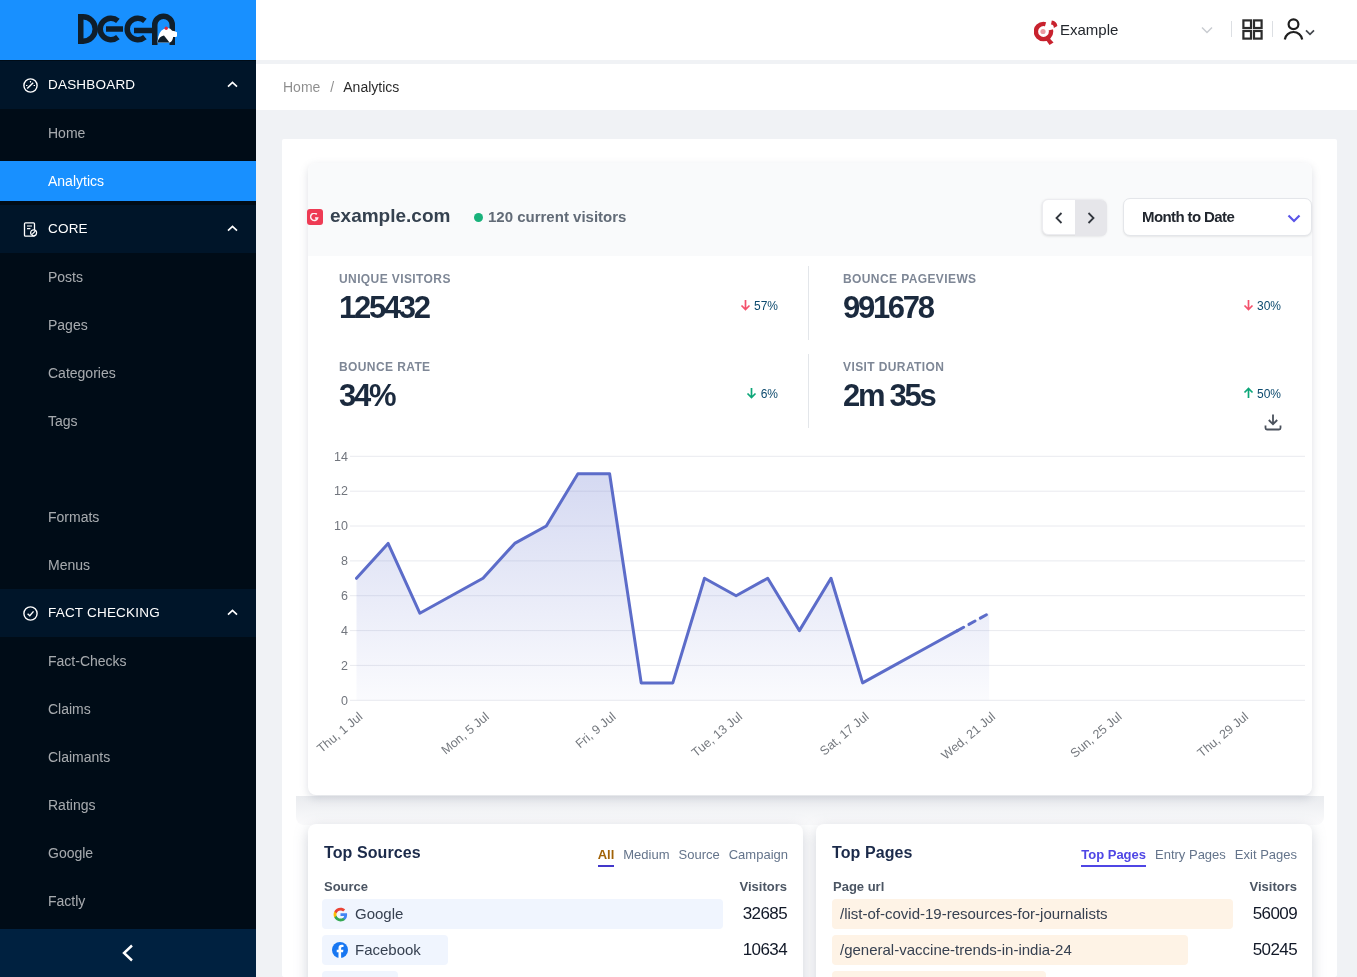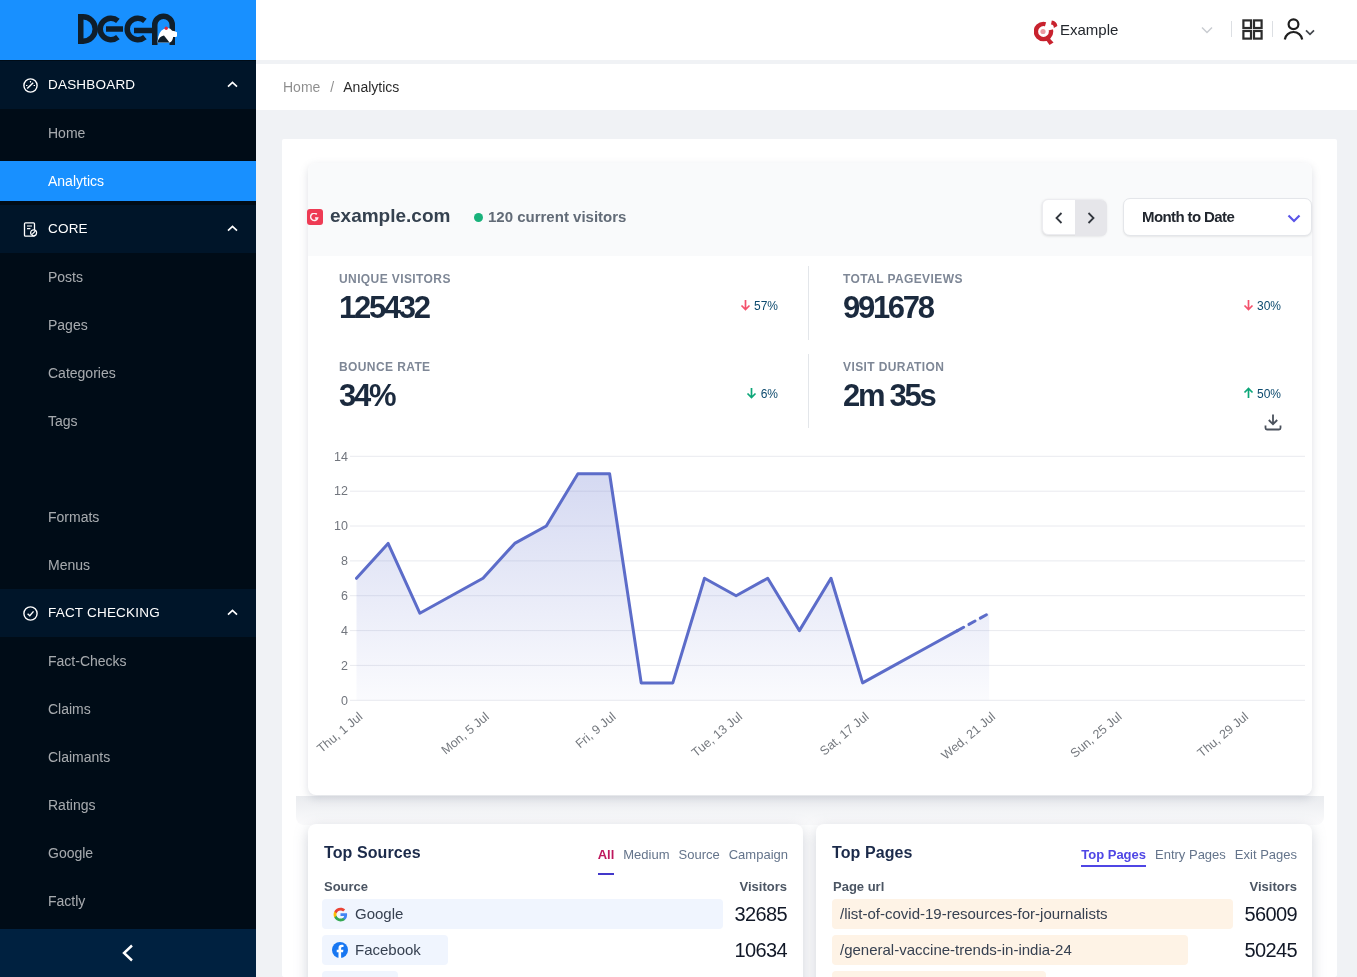--- a/index.html
+++ b/index.html
@@ -30,21 +30,21 @@
 .delta { font-size:12px; color:#0c4a6e; }
 .vdiv { position:absolute; width:1px; background:#e3e6ea; left:500px; }
 
 .bcard { position:absolute; top:824px; height:200px; background:#fff; border-radius:8px; box-shadow:0 4px 14px rgba(120,130,150,0.35); }
 .btitle { position:absolute; left:16px; top:20px; font-size:16px; font-weight:bold; color:#1b2a4a; letter-spacing:0.1px; }
 .tabs { position:absolute; right:15px; top:23px; font-size:13px; color:#64748b; }
 .tabs span { margin-left:9px; }
 .thead { position:absolute; top:55px; font-size:13px; font-weight:bold; color:#4b5563; }
 .bar { position:absolute; height:30px; border-radius:4px; }
 .rowlbl { position:absolute; font-size:15px; color:#374151; line-height:30px; }
-.rowval { position:absolute; font-size:20px; font-weight:400; color:#111827; letter-spacing:-0.6px; line-height:30px; }
+.rowval { position:absolute; font-size:17px; font-weight:400; color:#111827; letter-spacing:-0.6px; line-height:30px; }
 </style>
 </head>
 <body>
 <div id="root">
 
   <div id="sidebar">
     <div id="logo">
       <svg width="101" height="34" viewBox="0 0 101 34" style="position:absolute;left:76px;top:13px">
         <g stroke="#0f1e2b" stroke-width="5.5" fill="none">
           <path d="M4.75,1 V31"></path>
@@ -209,21 +209,21 @@
             <path d="M1.5,1.5 L7,7 L12.5,1.5" stroke="#5a54e8" stroke-width="2.2" fill="none"></path>
           </svg>
       </div>
     </div>
 
     <div class="metlabel" style="position:absolute;left:31px;top:109px">UNIQUE VISITORS</div>
     <div class="metval" style="position:absolute;left:31px;top:127px">125432</div>
     <div class="delta" style="position:absolute;right:534px;top:136px"><svg width="11" height="12" viewBox="0 0 11 12" style="vertical-align:-1px">
           <path d="M5.5,1 V10 M1.5,6.5 L5.5,10.5 L9.5,6.5" stroke="#f4516c" stroke-width="1.7" fill="none"></path>
         </svg> 57%</div>
-    <div class="metlabel" style="position:absolute;left:535px;top:109px">TOTAL PAGEVIEWS</div>
+    <div class="metlabel" style="position:absolute;left:535px;top:109px">BOUNCE PAGEVIEWS</div>
     <div class="metval" style="position:absolute;left:535px;top:127px">991678</div>
     <div class="delta" style="position:absolute;right:31px;top:136px"><svg width="11" height="12" viewBox="0 0 11 12" style="vertical-align:-1px">
           <path d="M5.5,1 V10 M1.5,6.5 L5.5,10.5 L9.5,6.5" stroke="#f4516c" stroke-width="1.7" fill="none"></path>
         </svg> 30%</div>
     <div class="vdiv" style="top:103px;height:74px"></div>
 
     <div class="metlabel" style="position:absolute;left:31px;top:197px">BOUNCE RATE</div>
     <div class="metval" style="position:absolute;left:31px;top:215px">34%</div>
     <div class="delta" style="position:absolute;right:534px;top:224px"><svg width="11" height="12" viewBox="0 0 11 12" style="vertical-align:-1px">
           <path d="M5.5,1 V10 M1.5,6.5 L5.5,10.5 L9.5,6.5" stroke="#0ca678" stroke-width="1.7" fill="none"></path>
@@ -278,21 +278,21 @@
         <text transform="translate(561.6,268) rotate(-40)">Sat, 17 Jul</text>
         <text transform="translate(688.2,268) rotate(-40)">Wed, 21 Jul</text>
         <text transform="translate(814.7,268) rotate(-40)">Sun, 25 Jul</text>
         <text transform="translate(941.2,268) rotate(-40)">Thu, 29 Jul</text>
       </g>
     </svg>
   </div>
 
   <div class="bcard" id="cardL" style="left:308px;width:495px">
     <div class="btitle">Top Sources</div>
-    <div class="tabs"><span style="color:#be185d;font-weight:bold;border-bottom:2px solid #4338ca;padding-bottom:11px;margin-left:0">All</span><span>Medium</span><span>Source</span><span>Campaign</span></div>
+    <div class="tabs"><span style="color:#a16207;font-weight:bold;border-bottom:2px solid #4338ca;padding-bottom:3px;margin-left:0">All</span><span>Medium</span><span>Source</span><span>Campaign</span></div>
     <div class="thead" style="left:16px">Source</div>
     <div class="thead" style="right:16px">Visitors</div>
 
     <div class="bar" style="left:14px;top:75px;width:401px;background:#f0f5fe"></div>
     <svg width="15" height="15" viewBox="0 0 48 48" style="position:absolute;left:25px;top:83px">
       <path fill="#4285f4" d="M45.1 24.5c0-1.6-.1-3.1-.4-4.5H24v8.5h11.8c-.5 2.8-2.1 5.1-4.4 6.7v5.6h7.2c4.2-3.9 6.5-9.6 6.5-16.3z"></path>
       <path fill="#34a853" d="M24 46c6 0 11-2 14.7-5.4l-7.2-5.6c-2 1.3-4.5 2.1-7.5 2.1-5.8 0-10.7-3.9-12.4-9.2H4.1v5.8C7.8 41.1 15.3 46 24 46z"></path>
       <path fill="#fbbc05" d="M11.6 27.9c-.4-1.3-.7-2.6-.7-4s.3-2.7.7-4v-5.8H4.1C2.6 17.1 1.8 20.4 1.8 24s.8 6.9 2.3 9.9l7.5-6z"></path>
       <path fill="#ea4335" d="M24 10.8c3.3 0 6.2 1.1 8.5 3.3l6.4-6.4C35 4.1 30 2 24 2 15.3 2 7.8 6.9 4.1 14.1l7.5 5.8c1.7-5.3 6.6-9.1 12.4-9.1z"></path>
     </svg>

